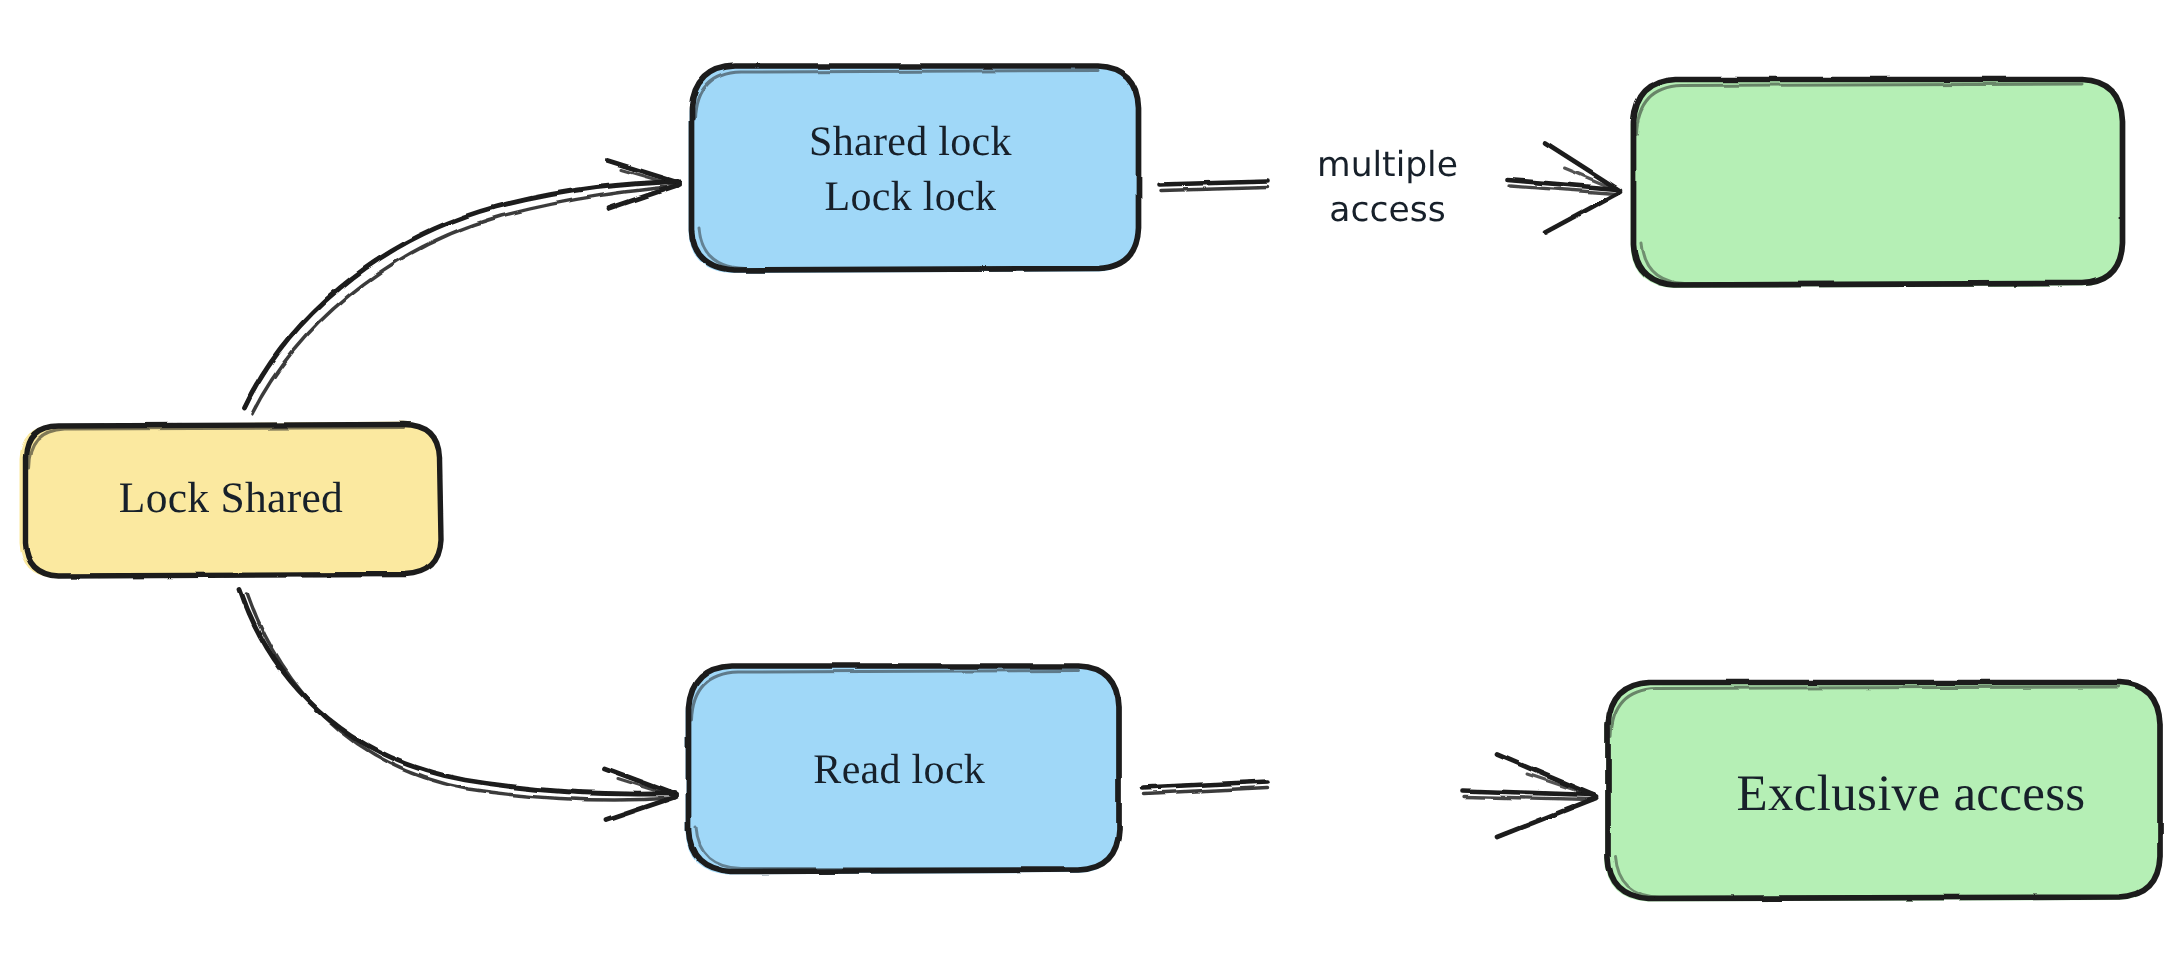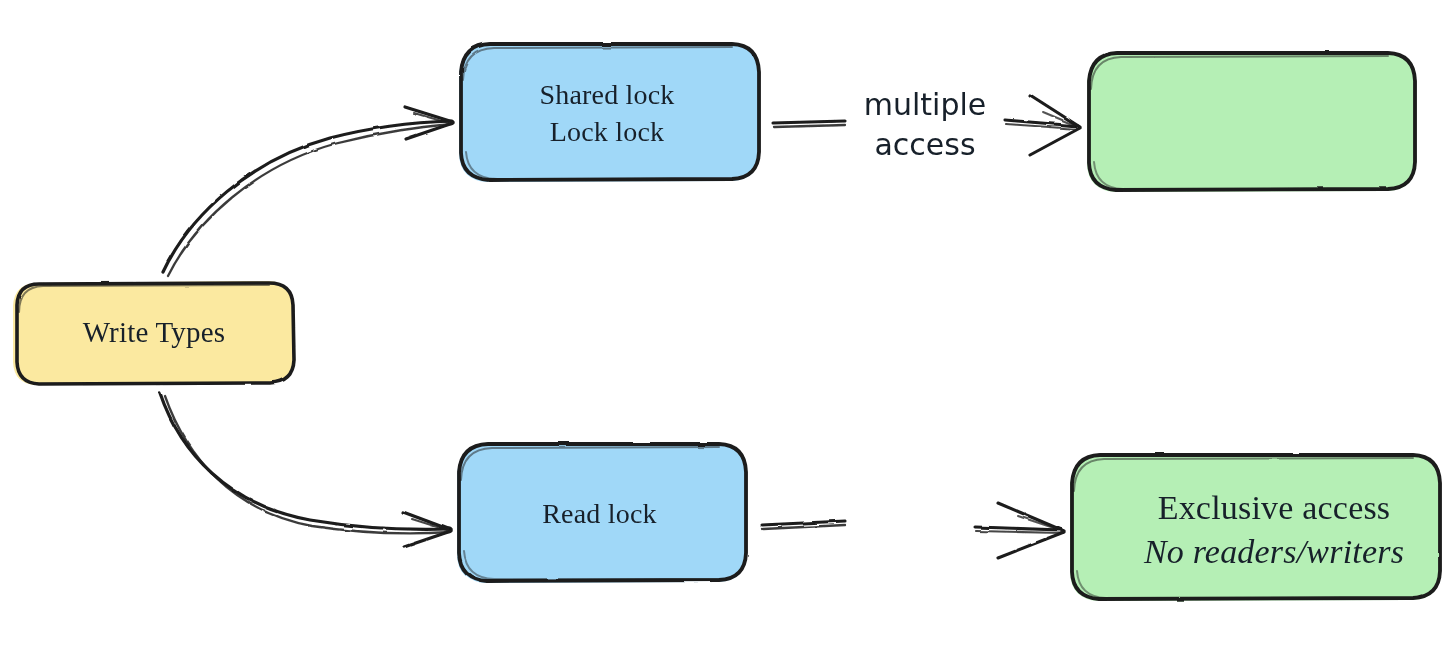--- a/index.html
+++ b/index.html
@@ -35,21 +35,21 @@
 
   .lbl2{font-style:italic;}
 
   
   .edgelabel{
     position:absolute;
     display:flex;flex-direction:column;
     align-items:center;justify-content:center;
     text-align:center;
     color:#17202a;
-    font-size:30px;
+    font-size:23px;
     line-height:1.32;
     font-family:"DejaVu Sans", sans-serif;
     pointer-events:none;user-select:none;
   }
   .edgelabel span{display:block;white-space:nowrap;}
   #e-top{left:845px;top:78px;width:160px;height:94px;}
   #e-bottom{left:845px;top:482px;width:130px;height:94px;}
 </style>
 </head>
 <body>
@@ -135,36 +135,35 @@
       <path d="M763 529 L 845 525" fill="none" stroke="#1b1b1b" stroke-width="2.3" stroke-linecap="round" opacity=".85"></path>
       <path d="M975 527 L 1062 530" fill="none" stroke="#1b1b1b" stroke-width="3.1" stroke-linecap="round"></path>
       <path d="M976 531 L 1062 533" fill="none" stroke="#1b1b1b" stroke-width="2.2" stroke-linecap="round" opacity=".8"></path>
       <path d="M998 503 L 1064 531" fill="none" stroke="#1b1b1b" stroke-width="3.1" stroke-linecap="round"></path>
       <path d="M998 558 L 1064 532" fill="none" stroke="#1b1b1b" stroke-width="3.1" stroke-linecap="round"></path>
       <path d="M1018 516 L 1063 531" fill="none" stroke="#1b1b1b" stroke-width="2" stroke-linecap="round" opacity=".75"></path>
     </g>
   </svg>
 
   <div class="nodetext" id="t-root">
-    <span>Write Types</span>
+    <span>Lock Shared</span>
   </div>
 
   <div class="nodetext" id="t-shared">
     <span>Shared lock</span>
     <span>Lock lock</span>
   </div>
 
 
   <div class="nodetext" id="t-exclusive">
     <span>Read lock</span>
   </div>
 
   <div class="nodetext" id="t-excaccess">
     <span>Exclusive access</span>
-    <span class="lbl2">No readers/writers</span>
   </div>
 
   <div class="edgelabel" id="e-top">
     <span>multiple</span>
     <span>access</span>
   </div>
 
 
 </div>
 

